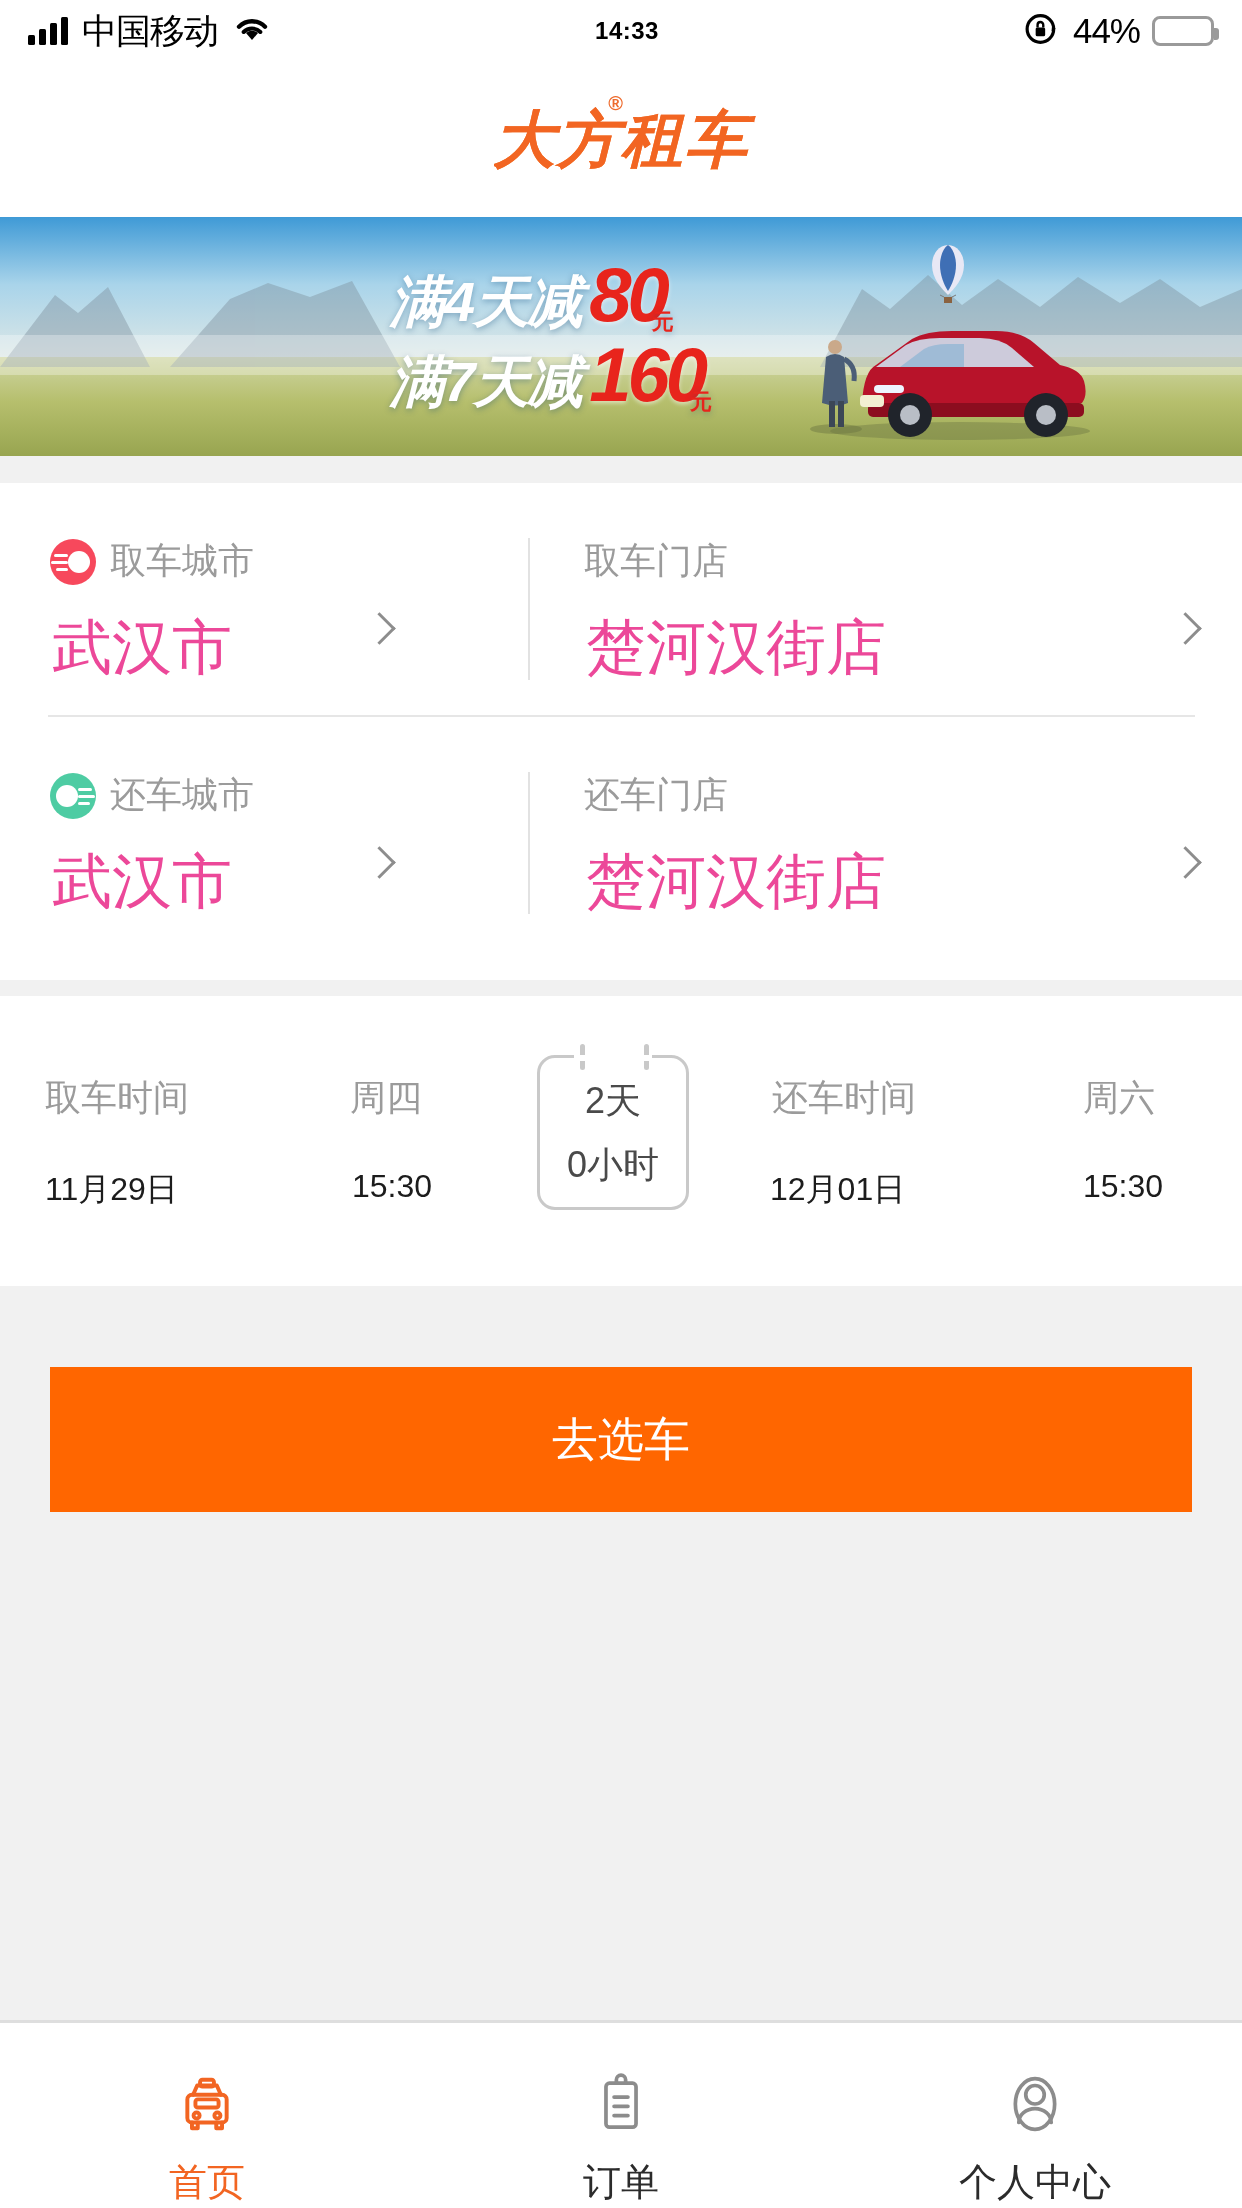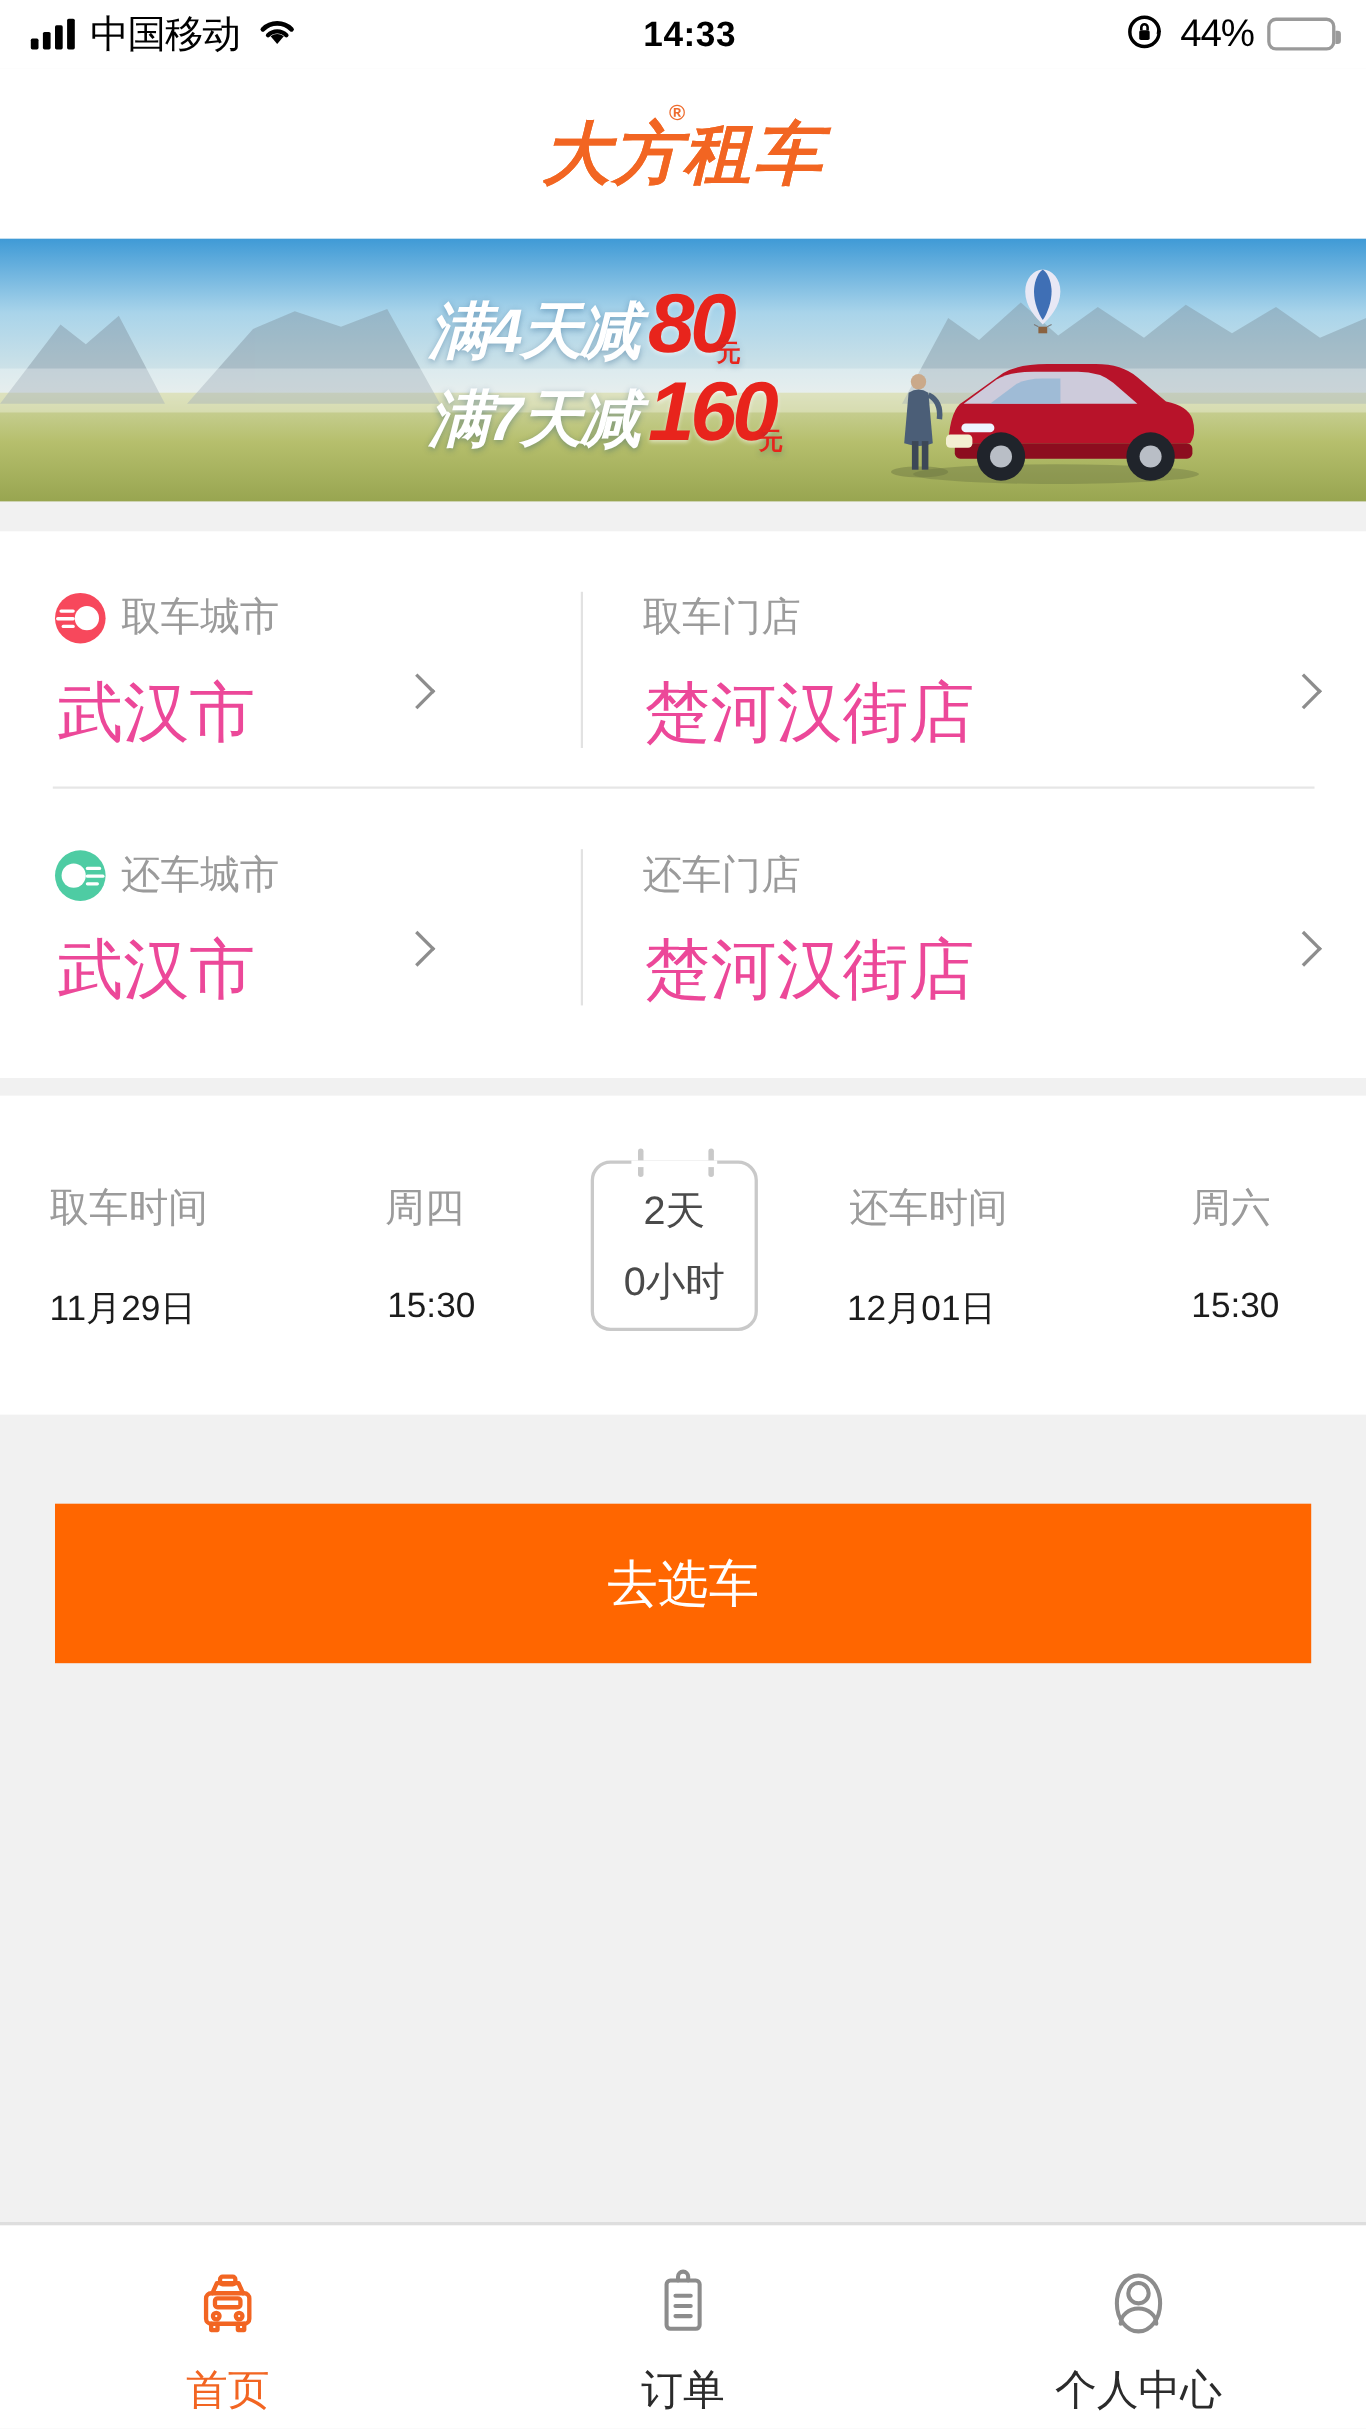--- a/index.html
+++ b/index.html
@@ -12,21 +12,21 @@
   .screen { position:relative; width:1242px; height:2208px; background:#f1f1f1; }
 
   
   .statusbar {
     position:absolute; top:0; left:0; width:1242px; height:62px;
     background:#ffffff; display:flex; align-items:center;
     padding:0 28px; color:#000;
   }
   .sb-left { display:flex; align-items:center; gap:14px; flex:0 0 auto; }
   .sb-center { position:absolute; left:0; right:0; text-align:center;
-               font-size:32px; font-weight:600; letter-spacing:.5px;margin-left:12px; }
+               font-size:24px; font-weight:600; letter-spacing:.5px;margin-left:12px; }
   .sb-right { margin-left:auto; display:flex; align-items:center; gap:12px; z-index:2; }
   .carrier { font-size:35px; font-weight:500; letter-spacing:-1px; }
   .bars { display:flex; align-items:flex-end; gap:4px; height:28px; }
   .bars i { display:block; width:7px; background:#000; border-radius:1.5px; }
   .bars i:nth-child(1){height:10px}
   .bars i:nth-child(2){height:16px}
   .bars i:nth-child(3){height:22px}
   .bars i:nth-child(4){height:28px}
   .batt-pct { font-size:35px; font-weight:500; letter-spacing:-1px; }
   .batt {
@@ -152,21 +152,21 @@
     position:absolute; left:50px; top:1367px; width:1142px; height:145px;
     background:#FF6600; color:#ffffff; font-size:46px;
     display:flex; align-items:center; justify-content:center;
     border:none; cursor:pointer; font-family:inherit;
   }
 
   
   .tabbar {
     position:absolute; left:0; bottom:0; width:1242px; height:188px;
     background:#ffffff; border-top:3px solid #dedede;
-    display:flex; align-items:center; padding-top:24px;
+    display:flex; align-items:flex-end; padding-top:24px;
   }
   .tab { flex:1; display:flex; flex-direction:column; align-items:center; gap:16px; }
   .tab-label { font-size:38px; }
   .tab.active .tab-label { color:#F26522; }
   .tab .tab-label { color:#2b2b2b; }
   .tab-ico { width:74px; height:74px; display:block; }
 </style>
 </head>
 <body>
 

